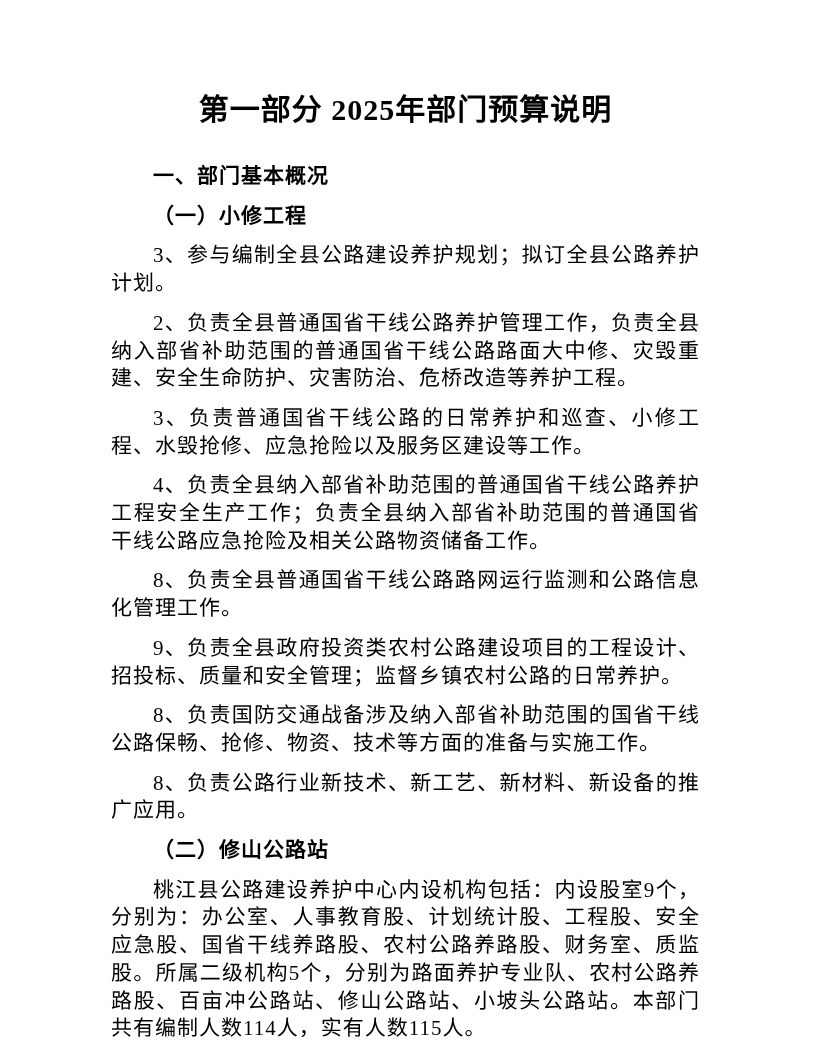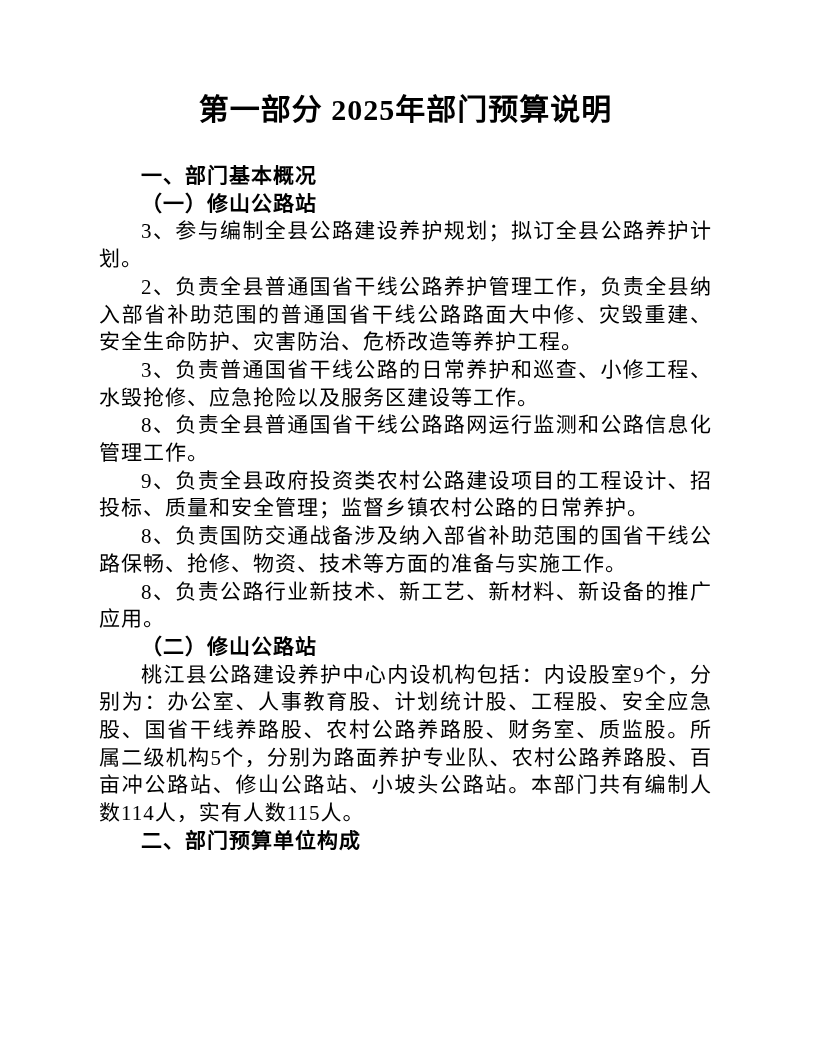--- a/index.html
+++ b/index.html
@@ -36,21 +36,21 @@
   }
   .body-text {
     font-size: 21px;
     line-height: 27.7px;
     letter-spacing: 1px;
     text-align: justify;
   }
   .body-text p,
   .body-text h2,
   .body-text h3 {
-    margin: 0;
+    margin: 12px;
     padding: 0;
     font-size: 21px;
     text-indent: 2em;
     font-weight: normal;
   }
   .heading {
     font-weight: bold !important;
   }
 </style>
 </head>
@@ -58,25 +58,26 @@
 
 <div class="page">
   <div class="content">
 
     <h1 class="doc-title">第一部分 2025年部门预算说明</h1>
 
     <div class="body-text">
 
       <h2 class="heading">一、部门基本概况</h2>
 
-      <h3 class="heading">（一）修山公路站</h3>
+      <h3 class="heading">（一）小修工程</h3>
 
       <p>3、参与编制全县公路建设养护规划；拟订全县公路养护计划。</p>
       <p>2、负责全县普通国省干线公路养护管理工作，负责全县纳入部省补助范围的普通国省干线公路路面大中修、灾毁重建、安全生命防护、灾害防治、危桥改造等养护工程。</p>
       <p>3、负责普通国省干线公路的日常养护和巡查、小修工程、水毁抢修、应急抢险以及服务区建设等工作。</p>
+      <p>4、负责全县纳入部省补助范围的普通国省干线公路养护工程安全生产工作；负责全县纳入部省补助范围的普通国省干线公路应急抢险及相关公路物资储备工作。</p>
       <p>8、负责全县普通国省干线公路路网运行监测和公路信息化管理工作。</p>
       <p>9、负责全县政府投资类农村公路建设项目的工程设计、招投标、质量和安全管理；监督乡镇农村公路的日常养护。</p>
       <p>8、负责国防交通战备涉及纳入部省补助范围的国省干线公路保畅、抢修、物资、技术等方面的准备与实施工作。</p>
       <p>8、负责公路行业新技术、新工艺、新材料、新设备的推广应用。</p>
 
       <h3 class="heading">（二）修山公路站</h3>
 
       <p>桃江县公路建设养护中心内设机构包括：内设股室9个，分别为：办公室、人事教育股、计划统计股、工程股、安全应急股、国省干线养路股、农村公路养路股、财务室、质监股。所属二级机构5个，分别为路面养护专业队、农村公路养路股、百亩冲公路站、修山公路站、小坡头公路站。本部门共有编制人数114人，实有人数115人。</p>
 
       <h2 class="heading">二、部门预算单位构成</h2>

